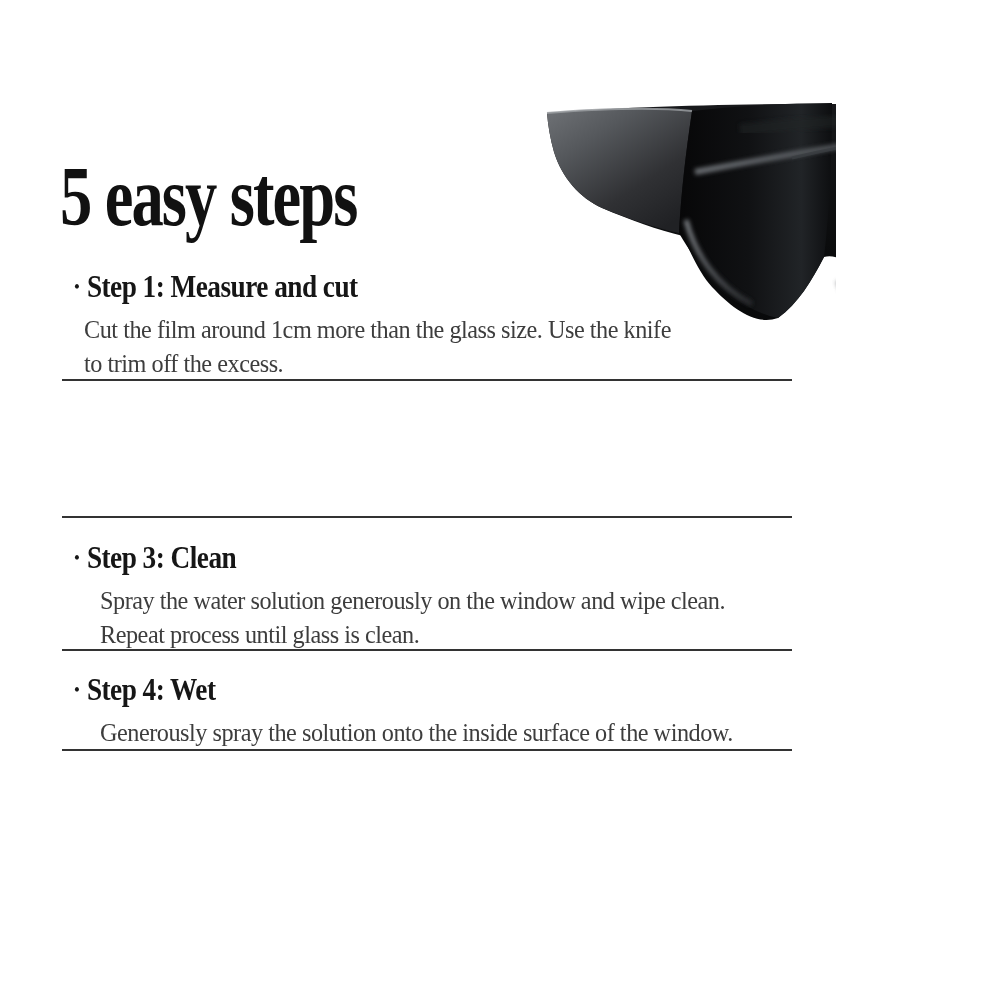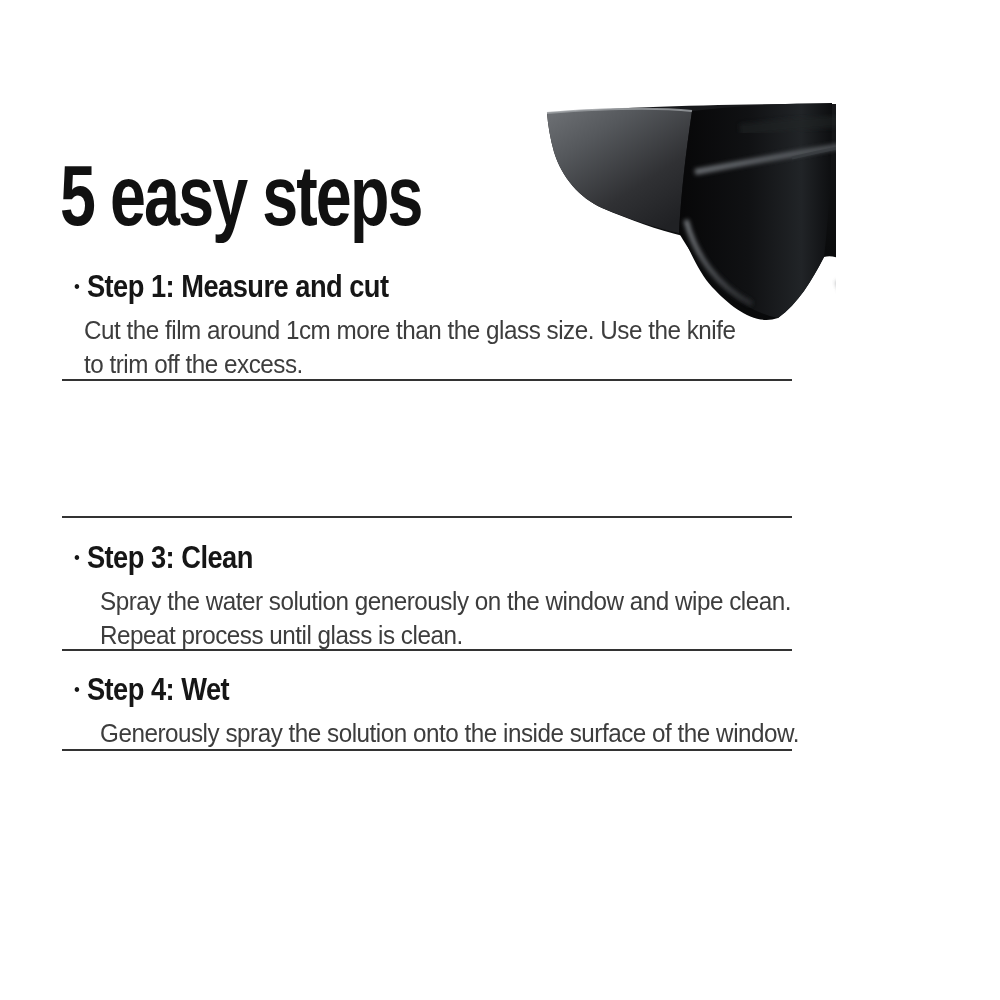--- a/index.html
+++ b/index.html
@@ -1,19 +1,19 @@
 <!DOCTYPE html>
 <html style="--background: #ffffff; --title: #111111; --heading: #161616; --body: #3d3d3d; --divider: #333333; --film_black: #0b0c0d; --film_highlight: #6f7276;"><head>
 <meta charset="utf-8">
 <style>
   html,body { margin:0; padding:0; }
   .canvas {
     position:relative; width:836px; height:1000px;
     background:var(--background,#fff); overflow:hidden;
-    font-family:Liberation Sans, sans-serif;
+    font-family:Liberation Serif, serif;
   }
   .title {
     position:absolute; left:60px; top:150px; margin:0;
     font-size:85px; line-height:92px; font-weight:800;
     letter-spacing:-2.5px; color:var(--title,#111);
     transform:scaleX(.76); transform-origin:0 0; white-space:nowrap;
   }
   .film { position:absolute; left:540px; top:92px; width:460px; height:362px; }
   .step { position:absolute; left:8px; width:1000px; }
   .head {

